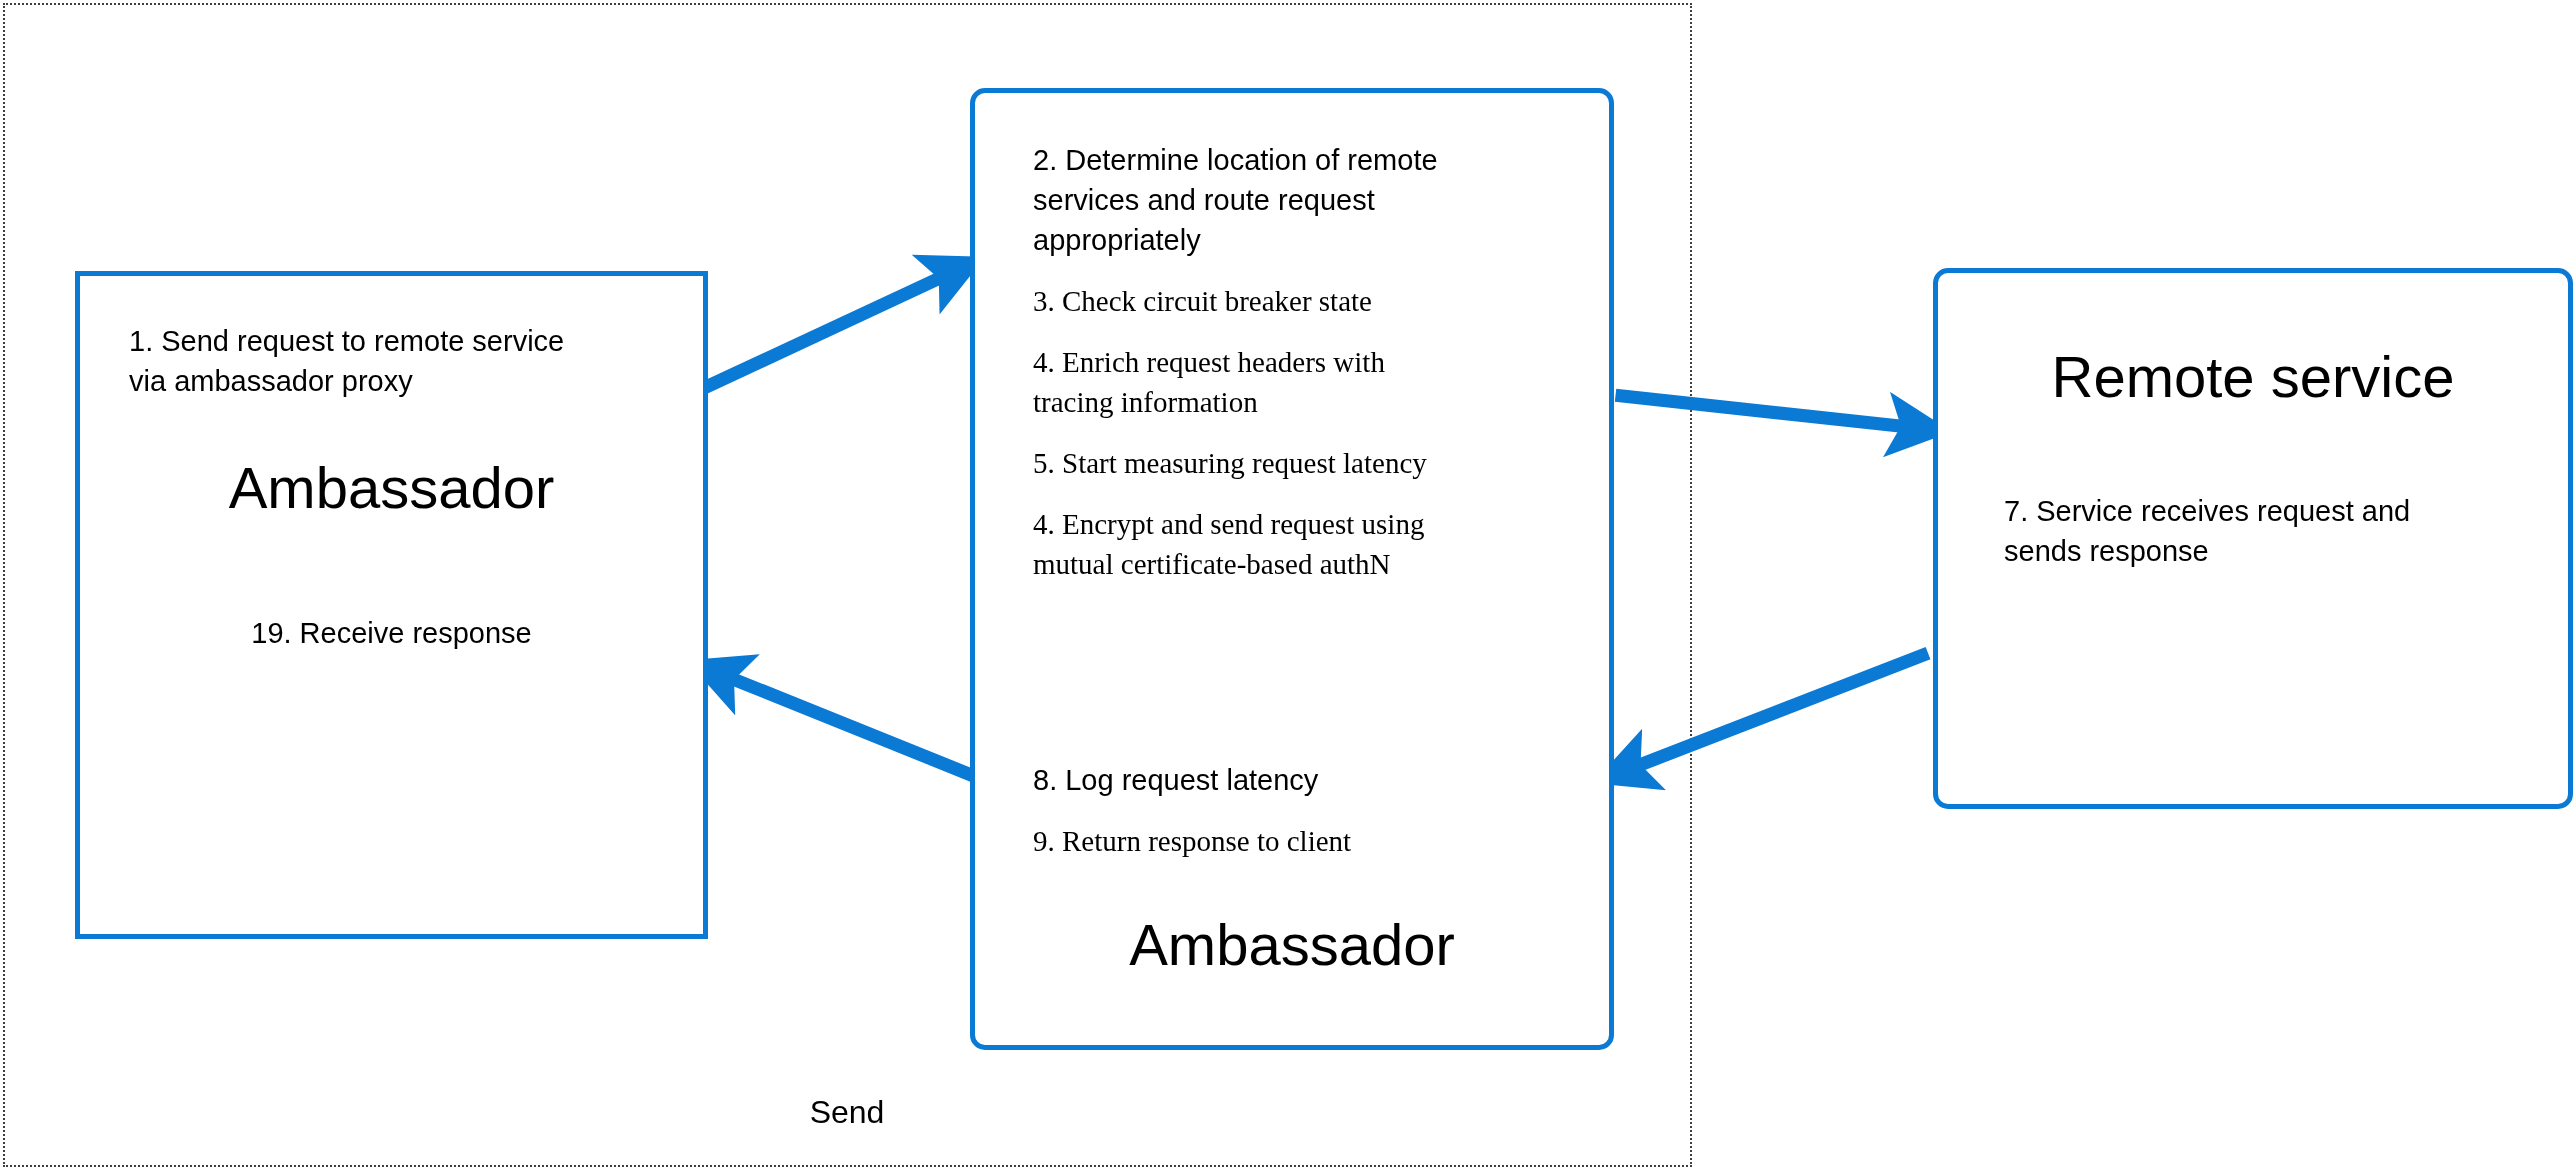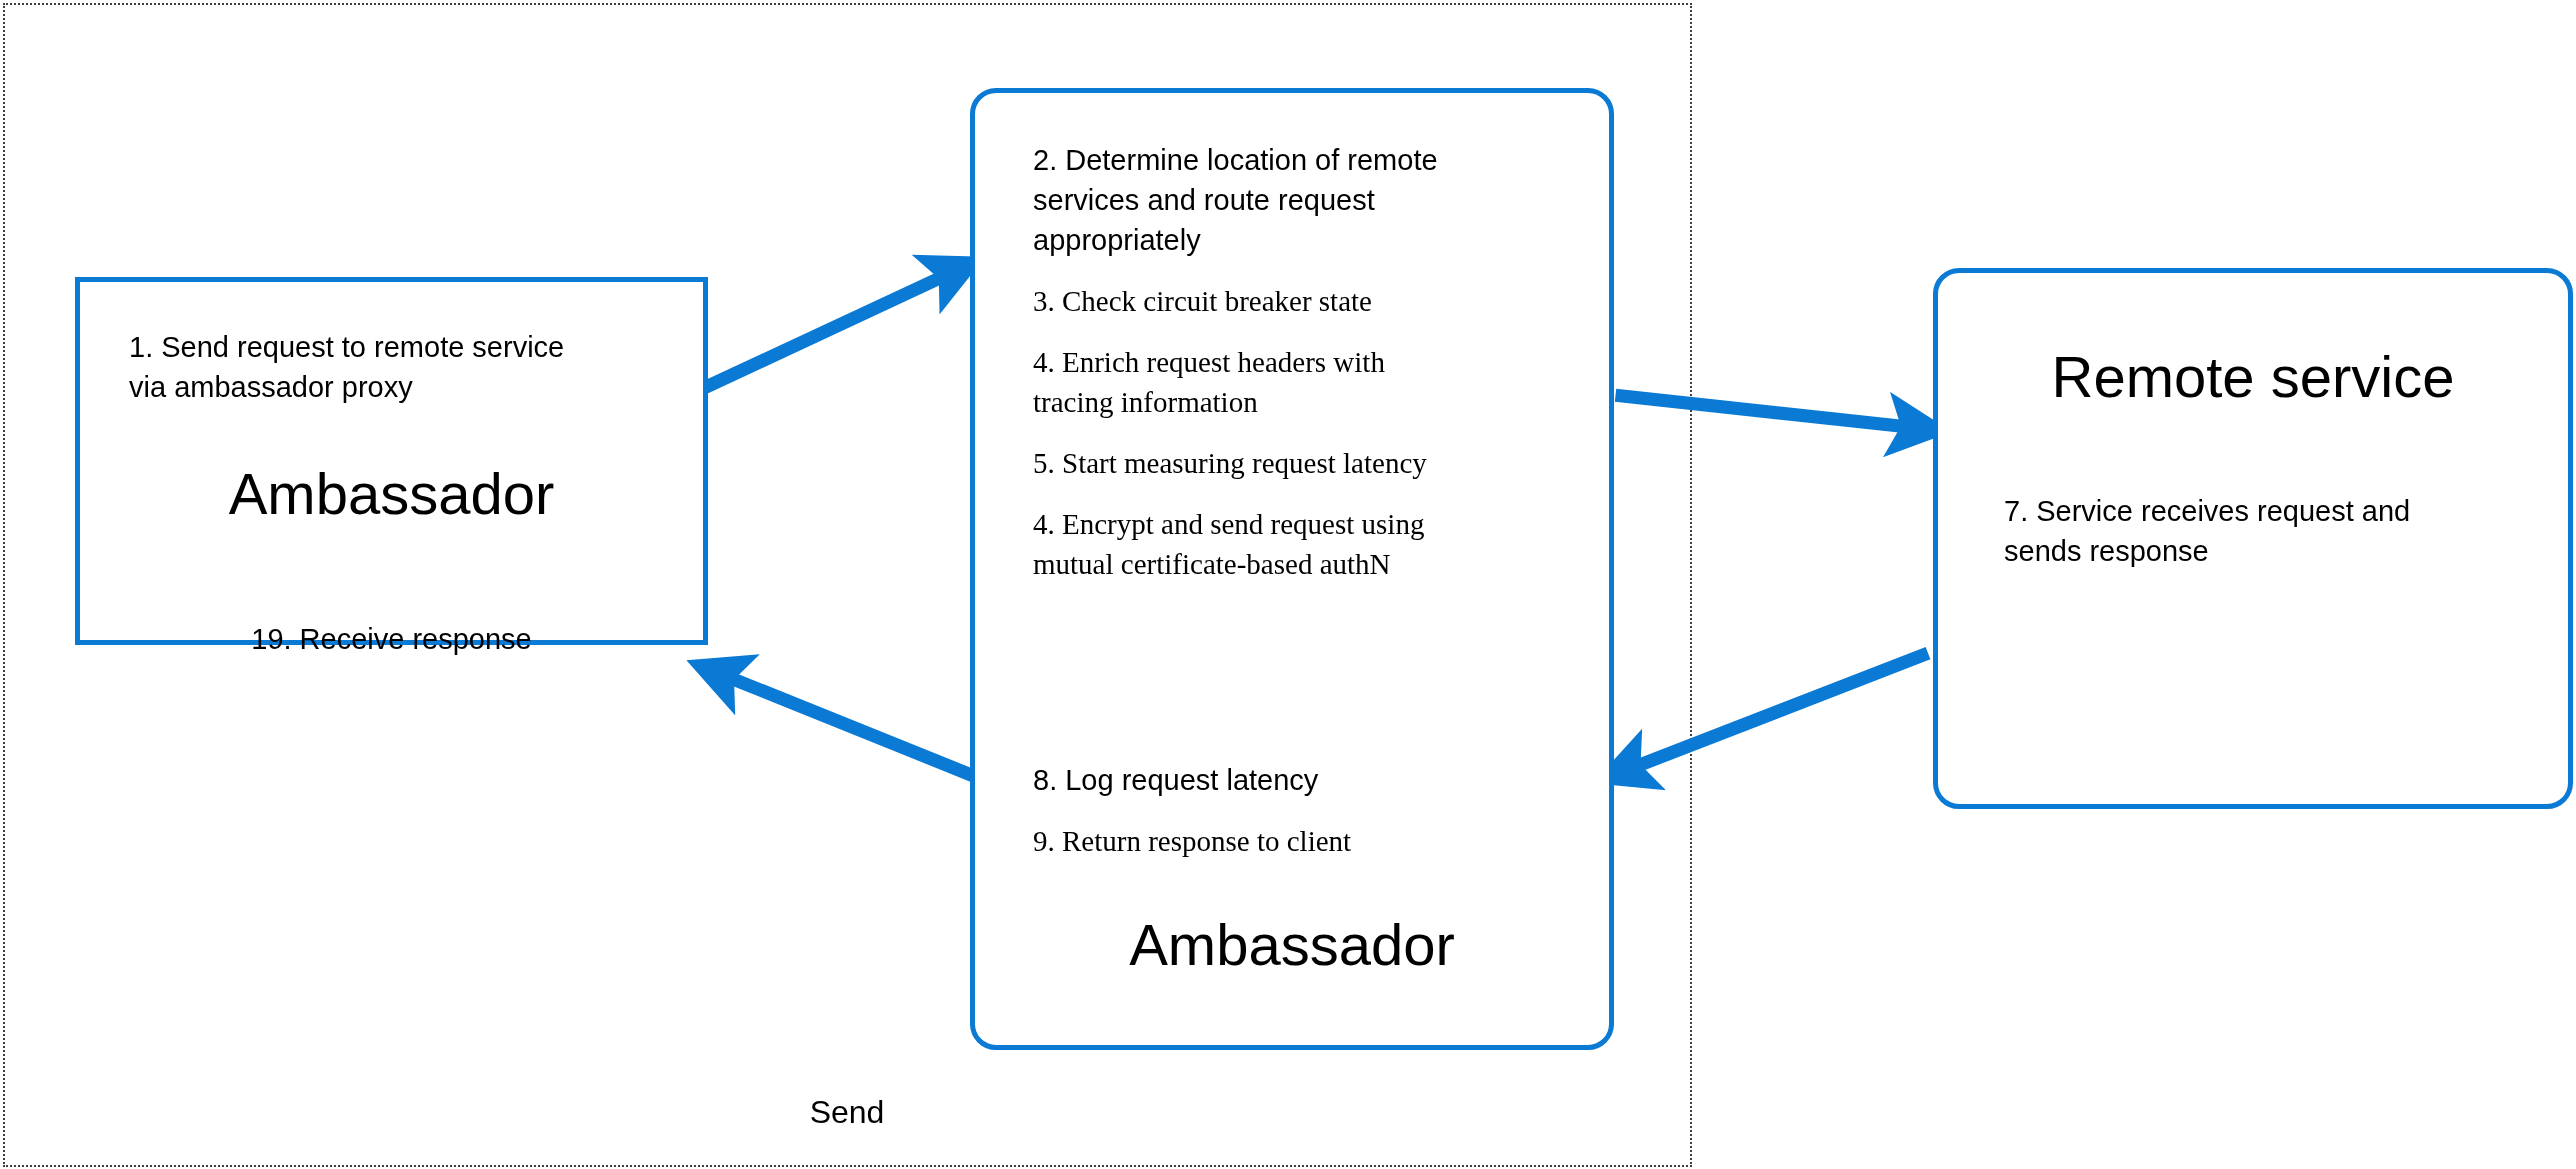--- a/index.html
+++ b/index.html
@@ -40,43 +40,43 @@
     white-space: nowrap;
   }
 
   
   .node {
     position: absolute;
     box-sizing: border-box;
     background: #ffffff;
     border: 5.6px solid #0b7ad5;
   }
-  .node.rounded { border-radius: 26px; }
+  .node.rounded { border-radius: 15px; }
 
   .node-title {
     font-size: 58px;
     line-height: 66px;
     font-weight: 400;
     text-align: center;
     white-space: nowrap;
   }
   .step {
     font-size: 29px;
     line-height: 40px;
     text-align: left;
     white-space: pre-line;
   }
   .step + .step { margin-top: 21px; font-family: Liberation Serif, serif; }
 
   
   #app-box {
     left: 75px;
-    top: 277px;
+    top: 271px;
     width: 633px;
-    height: 368px;
+    height: 668px;
   }
   #app-step-1 {
     position: absolute;
     left: 49px;
     right: 38px;
     top: 45px;
   }
   #app-title {
     position: absolute;
     left: 0;

